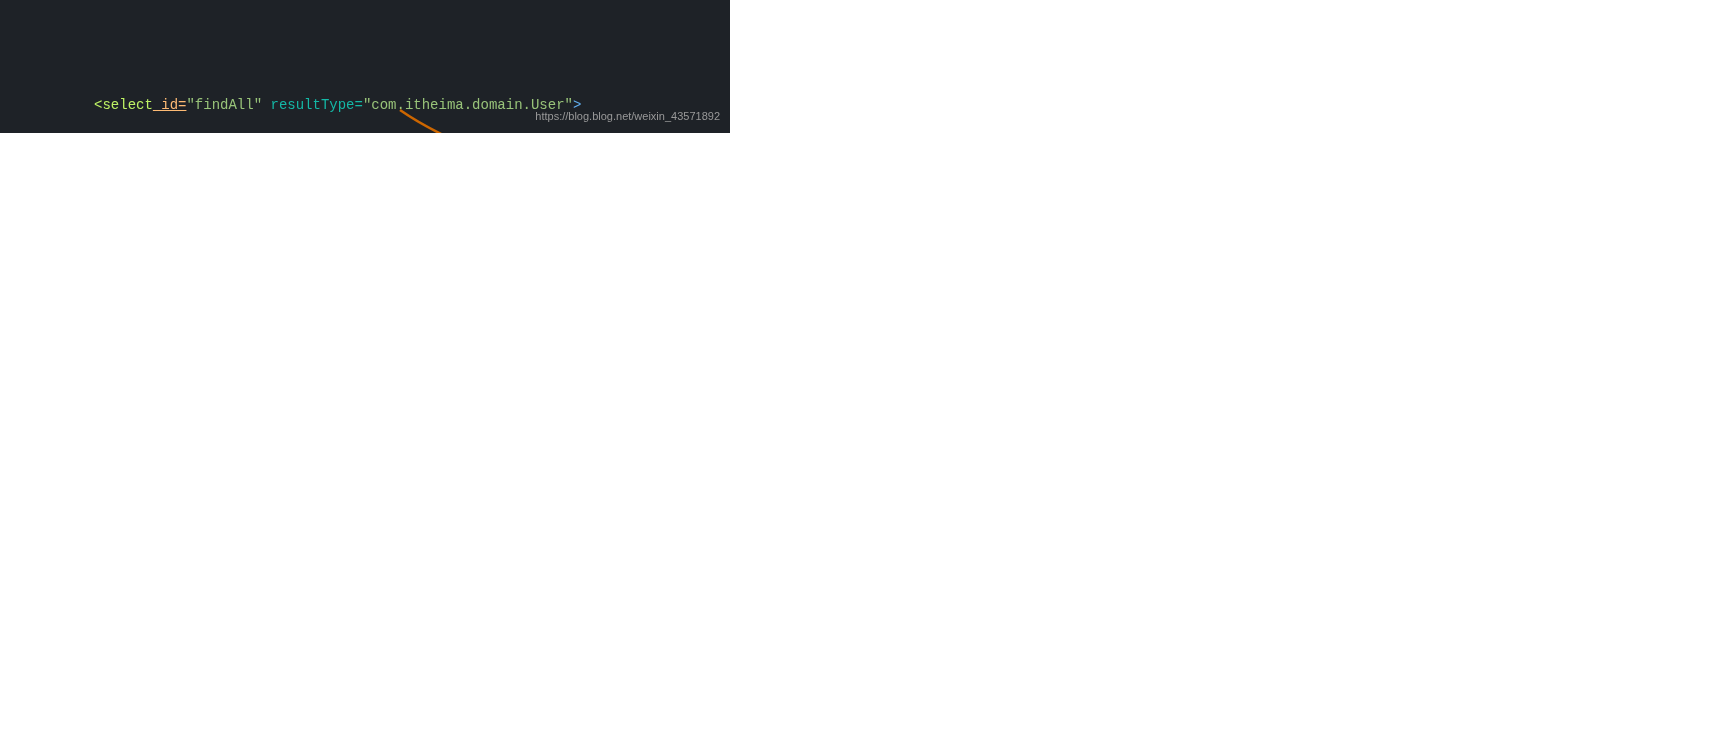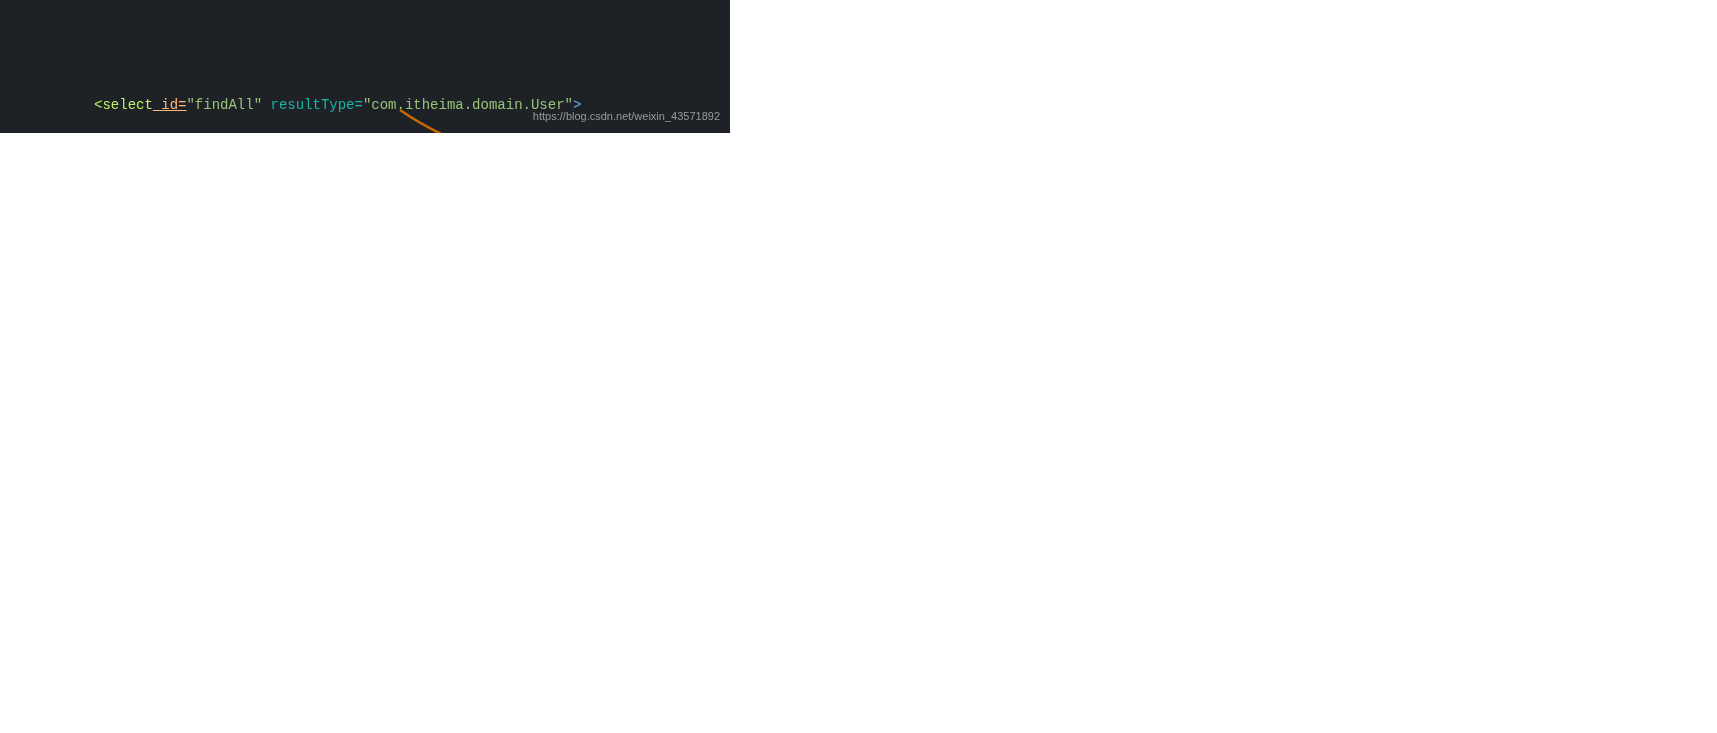--- a/index.html
+++ b/index.html
@@ -71,16 +71,16 @@
   <svg style="position:absolute;top:0;left:0;width:1717px;height:733px;pointer-events:none;" viewBox="0 0 1717 733">
     <defs>
       <marker id="arrowhead-orange" markerWidth="8" markerHeight="6" refX="4" refY="3" orient="auto">
         <polygon points="0 0, 8 3, 0 6" fill="#cc6600"></polygon>
       </marker>
     </defs>
 
     <path d="M 400 110 Q 500 180 840 253" stroke="#cc6600" stroke-width="2.5" fill="none" marker-end="url(#arrowhead-orange)"></path>
   </svg>
 
-  <div class="url-text">https://blog.csdn.net/weixin_43571892</div>
+  <div class="url-text">https://blog.blog.net/weixin_43571892</div>
 
 </div>
 
 </div>
 </body></html>

